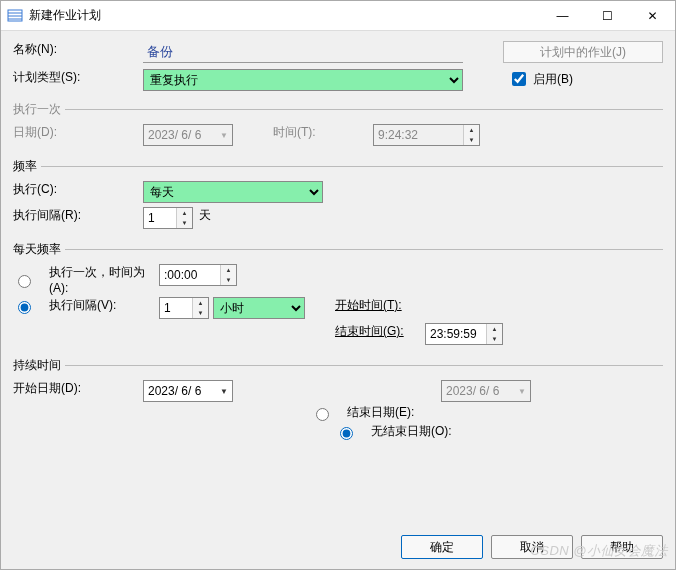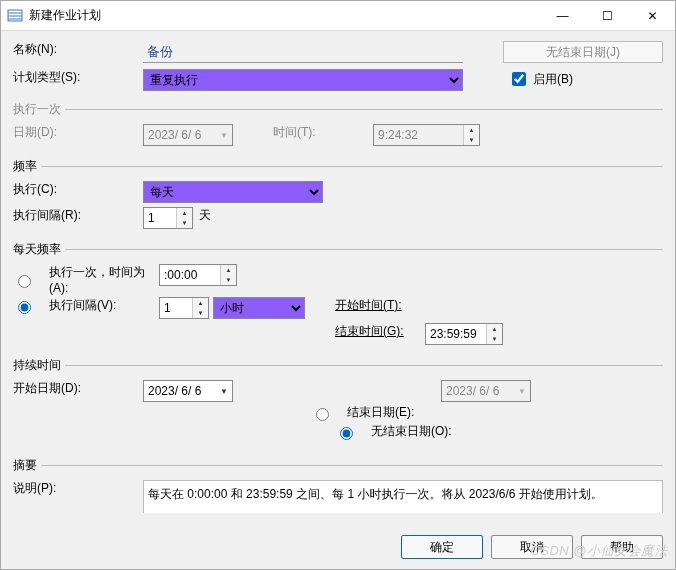--- a/index.html
+++ b/index.html
@@ -8,21 +8,21 @@
   .titlebar { height: 30px; display: flex; align-items: center; background: #fff; border-bottom: 1px solid #ddd; }
   .titlebar .icon { width: 16px; height: 16px; margin: 0 6px; }
   .titlebar .title { flex: 1; font-size: 12px; color: #000; }
   .titlebar .btn { width: 45px; height: 30px; display: flex; align-items: center; justify-content: center; color:#000; }
   .content { flex: 1; padding: 8px 12px 4px 12px; display: flex; flex-direction: column; overflow: hidden; }
   .row { display: flex; align-items: flex-start; margin: 2px 0; min-height: 24px; }
   .label { width: 130px; color: #000; }
   .label.disabled, .disabled { color: #888 !important; }
   .input-text { border: none; border-bottom: 1px solid #999; background: transparent; padding: 2px 4px; height: 22px; outline: none; flex: 1; color:#2e4a9e; font-family: inherit; font-size:13px;}
   .btn-inline { height: 22px; padding: 0 14px; background: #f8f8f8; border: 1px solid #bbb; color: #888; font-size:12px; }
-  .select { height: 22px; border: 1px solid #888; background: #8b5cf6; font-size: 12px; padding: 0 2px; }
+  .select { height: 22px; border: 1px solid #888; background: #86efac; font-size: 12px; padding: 0 2px; }
   .check { display: inline-flex; align-items: center; gap: 4px; }
   .check input { width:14px; height:14px; accent-color:#0067c0;}
   fieldset.group { border: none; border-top: 1px solid #bbb; margin: 6px 0 2px 0; padding: 4px 0 0 0; }
   fieldset.group > legend { padding: 0 4px 0 0; font-size: 12px; color: #000; }
   fieldset.group.disabled > legend { color:#888; }
   .date-combo { display:inline-flex; align-items:center; border:1px solid #888; height:22px; background:#fff; }
   .date-combo input { border:none; width:72px; height:20px; font-size:12px; padding:0 4px; text-align:left; font-family: inherit;}
   .date-combo .drop { width:16px; height:20px; display:flex; align-items:center; justify-content:center; border-left:0; font-size:8px; color:#333;}
   .date-combo.disabled { background:#f0f0f0; }
   .date-combo.disabled input { color:#888; background:transparent;}
@@ -59,21 +59,21 @@
     <div class="btn">☐</div>
     <div class="btn close">✕</div>
   </div>
 
   <div class="content">
 
     <div class="row">
       <div class="label">名称(N):</div>
       <input class="input-text" style="width: 320px; flex: 0 0 320px;" value="备份">
       <div style="flex:1"></div>
-      <button class="btn-inline" style="width:160px;">无结束日期(J)</button>
+      <button class="btn-inline" style="width:160px;">计划中的作业(J)</button>
     </div>
 
     <div class="row">
       <div class="label">计划类型(S):</div>
       <select class="select" style="width:320px;">
         <option>重复执行</option>
       </select>
       <div style="flex:1"></div>
       <label class="check">
         <input type="checkbox" checked="" style="">
@@ -192,27 +192,20 @@
       </div>
       <div class="row">
         <div style="width:322px;"></div>
         <label class="radio" style="width:130px;">
           <input type="radio" name="enddate" checked="" style="">
           <span>无结束日期(O):</span>
         </label>
       </div>
     </fieldset>
 
-    <fieldset class="group" style="flex:1; display:flex; flex-direction:column;">
-      <legend>摘要</legend>
-      <div class="row" style="align-items:flex-start; flex:1;">
-        <div class="label">说明(P):</div>
-        <textarea class="desc" readonly="" style="">每天在 0:00:00 和 23:59:59 之间、每 1 小时执行一次。将从 2023/6/6 开始使用计划。</textarea>
-      </div>
-    </fieldset>
 
   </div>
 
   <div class="button-bar">
     <button class="primary">确定</button>
     <button>取消</button>
     <button>帮助</button>
   </div>
 
   <div class="watermark">CSDN @小仙女会魔法</div>

